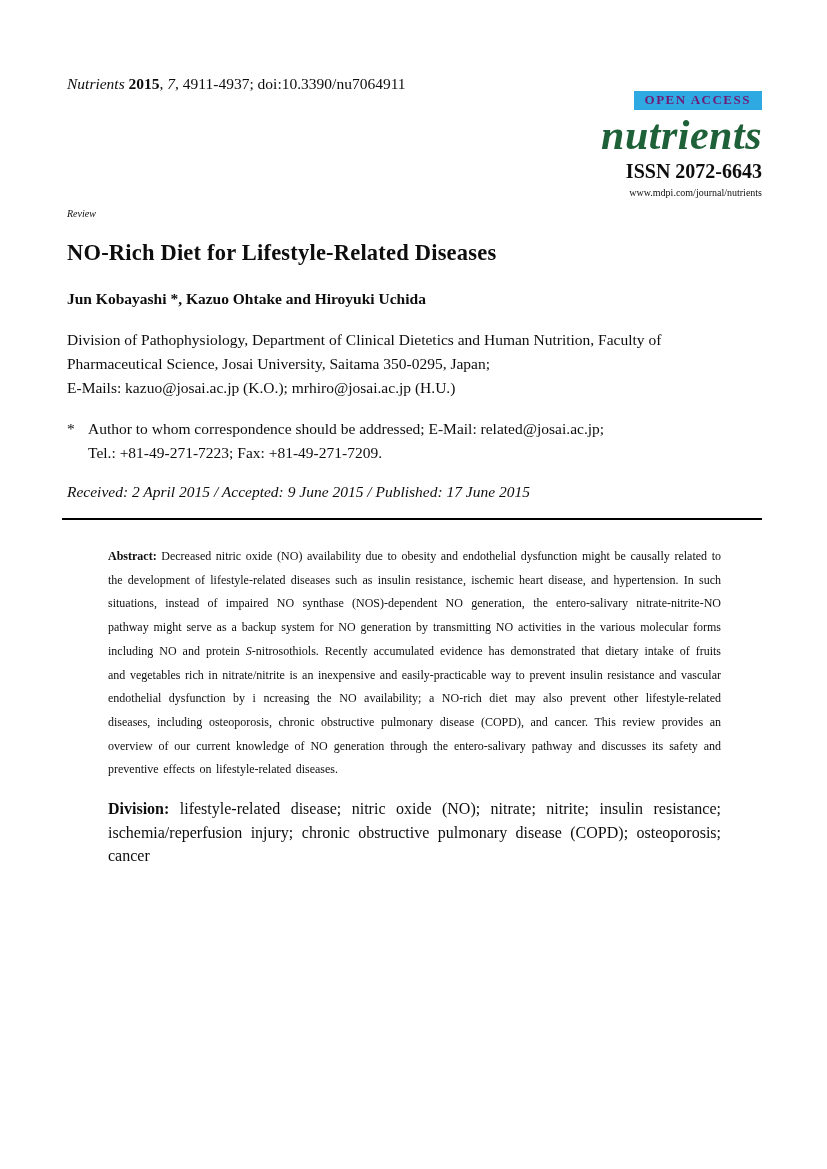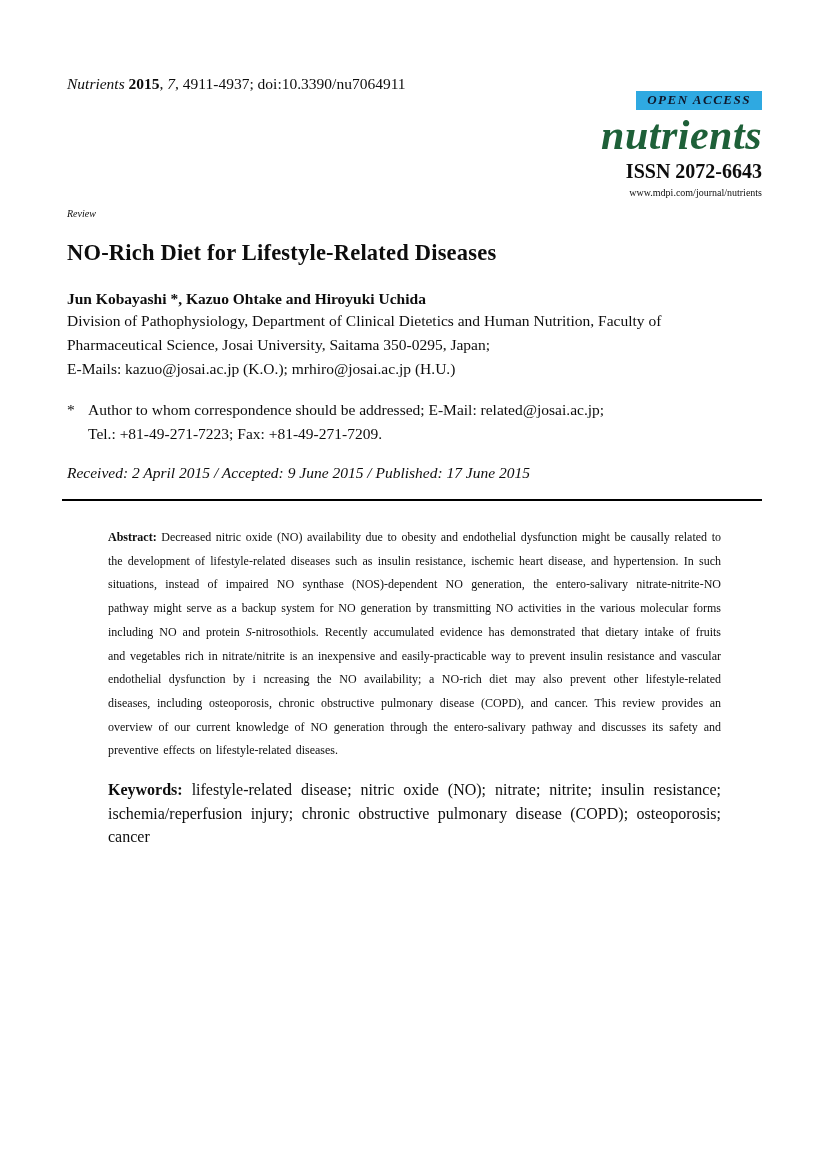--- a/index.html
+++ b/index.html
@@ -25,27 +25,26 @@
   }
 
   .masthead {
     position: absolute;
     right: 65px;
     top: 90px;
     text-align: right;
   }
   .badge {
     display: inline-block;
-    color: #0f172a;
+    color: #701a75;
     font-weight: bold;
     font-size: 13px;
     letter-spacing: 1.5px;
     padding: 1px 11px 2px 11px;
     background: #2fa9e1;
-    font-style: italic;
   }
   .logo {
     font-size: 42px;
     font-weight: bold;
     font-style: italic;
     line-height: 48px;
     margin-top: 1px;
     letter-spacing: 0.5px;
     color: #1e6038;
   }
@@ -61,21 +60,21 @@
   }
   .review-label { font-style: italic; font-size: 10px; line-height: 20px; }
   .title {
     font-size: 22.5px;
     font-weight: bold;
     margin: 15px 0 0 0;
     line-height: 28px;
     letter-spacing: 0.2px;
   }
   .authors { font-weight: bold; margin-top: 22px; line-height: 20px; }
-  .affiliation { line-height: 24px; }
+  .affiliation { margin-top: 19px; line-height: 24px; }
   .footnote { margin-top: 17px; display: flex; line-height: 24px; }
   .fn-marker { width: 21px; flex: 0 0 21px; }
   .received { font-style: italic; margin-top: 17px; line-height: 20px; }
   .rule {
     margin: 16px 0 0 -5px;
     width: 700px;
     border-top: 2px solid #000000;
     height: 0;
   }
   .abstract {
@@ -129,16 +128,16 @@
         <div>Tel.: +81-49-271-7223; Fax: +81-49-271-7209.</div>
       </div>
     </div>
 
     <div class="received">Received: 2 April 2015 / Accepted: 9 June 2015 / Published: 17 June 2015</div>
 
     <div class="rule"></div>
 
     <div class="abstract"><span class="b">Abstract: </span><span>Decreased nitric oxide (NO) availability due to obesity and endothelial dysfunction might be causally related to the development of lifestyle-related diseases such as insulin resistance, ischemic heart disease, and hypertension. In such situations, instead of impaired NO synthase (NOS)-dependent NO generation, the entero-salivary nitrate-nitrite-NO pathway might serve as a backup system for NO generation by transmitting NO activities in the various molecular forms including NO and protein </span><span class="it">S</span><span>-nitrosothiols. Recently accumulated evidence has demonstrated that dietary intake of fruits and vegetables rich in nitrate/nitrite is an inexpensive and easily-practicable way to prevent insulin resistance and vascular endothelial dysfunction by i ncreasing the NO availability; a NO-rich diet may also prevent other lifestyle-related diseases, including osteoporosis, chronic obstructive pulmonary disease (COPD), and cancer. This review provides an overview of our current knowledge of NO generation through the entero-salivary pathway and discusses its safety and preventive effects on lifestyle-related diseases.</span></div>
 
-    <div class="keywords"><span class="b">Keywords: </span><span>lifestyle-related disease; nitric oxide (NO); nitrate; nitrite; insulin resistance; ischemia/reperfusion injury; chronic obstructive pulmonary disease (COPD); osteoporosis; cancer</span></div>
+    <div class="keywords"><span class="b">Division: </span><span>lifestyle-related disease; nitric oxide (NO); nitrate; nitrite; insulin resistance; ischemia/reperfusion injury; chronic obstructive pulmonary disease (COPD); osteoporosis; cancer</span></div>
   </div>
 
 </div>
 
 </body></html>

